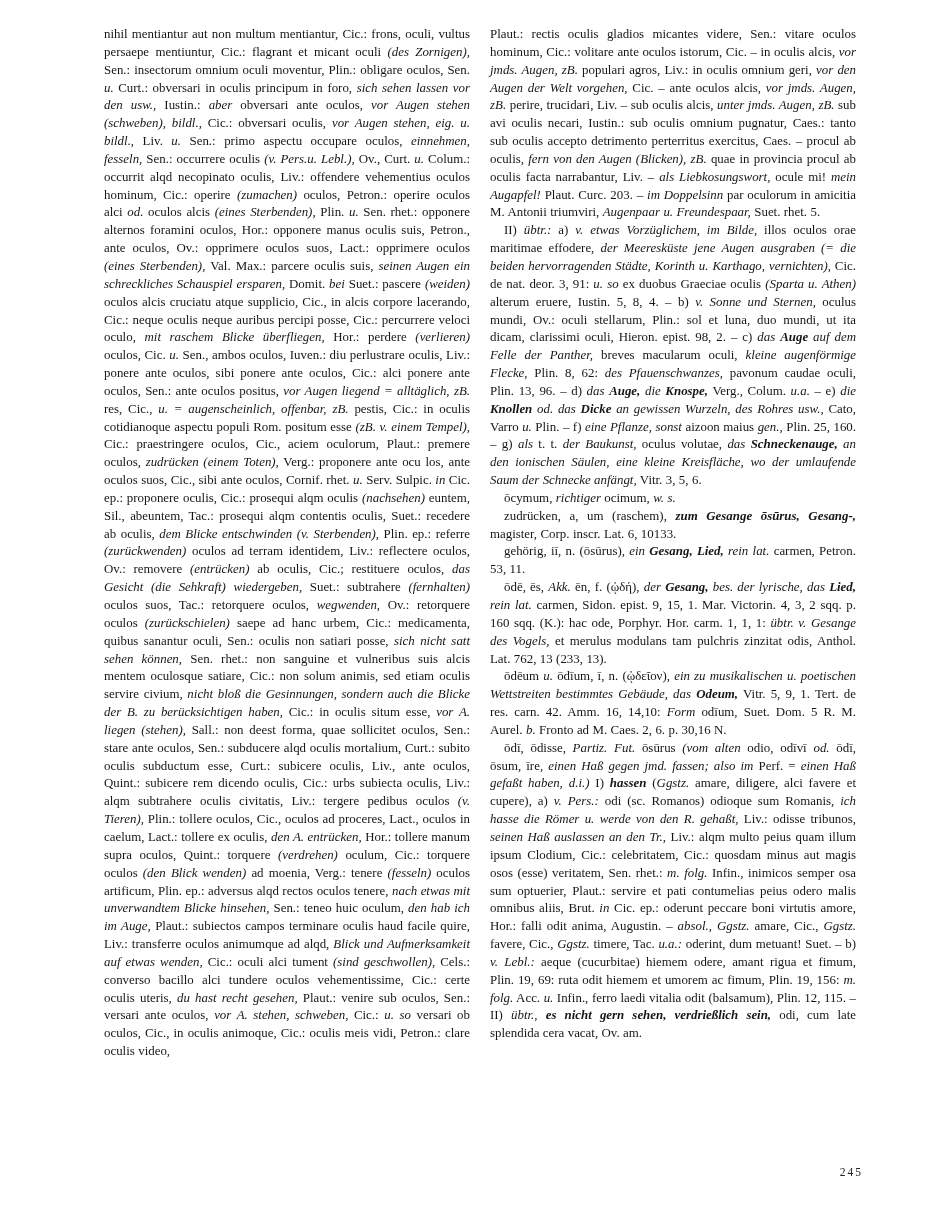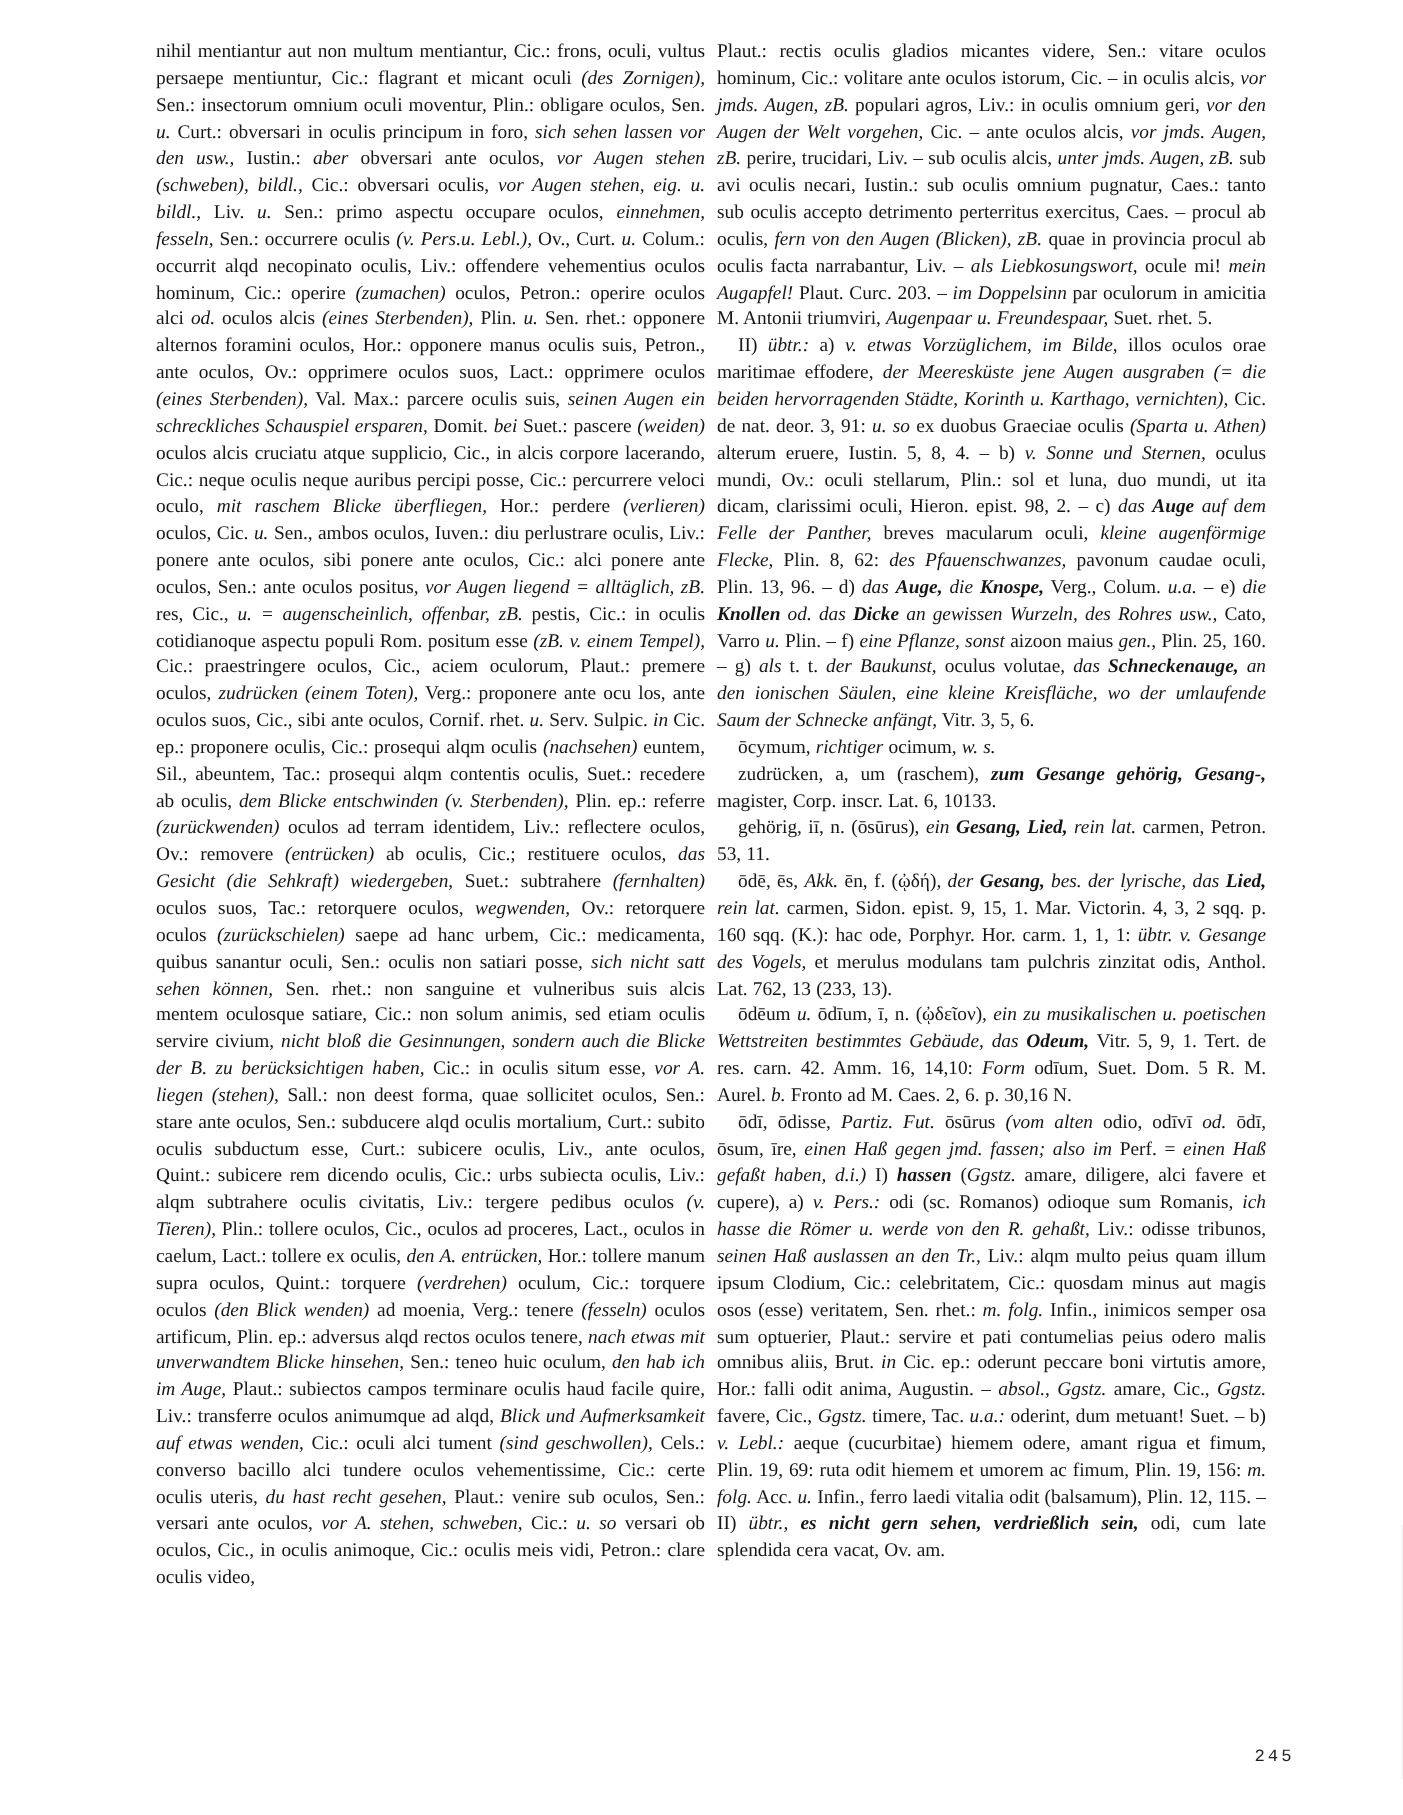--- a/index.html
+++ b/index.html
@@ -9,59 +9,59 @@
     background:#ffffff;
     margin:0 auto;
     overflow:hidden;
     color:#161616;
   }
   .columns{
     position:absolute;
     left:104px;top:26px;
     width:760px;
     display:flex;
-    gap:8px;
+    gap:20px;
   }
   .col{
     width:366px;
     font-family:"Liberation Serif","DejaVu Serif",serif;
     font-size:12.9px;
     line-height:17.85px;
     text-align:justify;
     text-justify:inter-word;
     word-spacing:0.2px;
   }
   .col p{margin:0;padding:0;}
   .col p.indent{text-indent:14px;}
   .r{font-style:normal;font-weight:normal;}
   .i{font-style:italic;}
   .b{font-weight:normal;}
   .bi{font-weight:bold;font-style:italic;font-family:Liberation Serif, serif;}
   .page-number{
     position:absolute;
     right:72px;bottom:32px;
-    font-family:Liberation Mono, monospace;
+    font-family:Liberation Serif, serif;
     font-size:11.5px;
     letter-spacing:2px;
     color:#222;
   }
 </style>
 </head>
 <body>
 
 <div class="page">
   <div class="columns">
     <div class="col" id="col-left">
         <p><span class="r">nihil mentiantur aut non multum mentiantur, Cic.: frons, oculi, vultus persaepe mentiuntur, Cic.: flagrant et micant oculi </span><span class="i">(des Zornigen),</span><span class="r"> Sen.: insectorum omnium oculi moventur, Plin.: obligare oculos, Sen. </span><span class="i">u.</span><span class="r"> Curt.: obversari in oculis principum in foro, </span><span class="i">sich sehen lassen vor den usw.,</span><span class="r"> Iustin.: </span><span class="i">aber</span><span class="r"> obversari ante oculos, </span><span class="i">vor Augen stehen (schweben), bildl.,</span><span class="r"> Cic.: obversari oculis, </span><span class="i">vor Augen stehen, eig. u. bildl.,</span><span class="r"> Liv. </span><span class="i">u.</span><span class="r"> Sen.: primo aspectu occupare oculos, </span><span class="i">einnehmen, fesseln,</span><span class="r"> Sen.: occurrere oculis </span><span class="i">(v. Pers.u. Lebl.),</span><span class="r"> Ov., Curt. </span><span class="i">u.</span><span class="r"> Colum.: occurrit alqd necopinato oculis, Liv.: offendere vehementius oculos hominum, Cic.: operire </span><span class="i">(zumachen)</span><span class="r"> oculos, Petron.: operire oculos alci </span><span class="i">od.</span><span class="r"> oculos alcis </span><span class="i">(eines Sterbenden),</span><span class="r"> Plin. </span><span class="i">u.</span><span class="r"> Sen. rhet.: opponere alternos foramini oculos, Hor.: opponere manus oculis suis, Petron., ante oculos, Ov.: opprimere oculos suos, Lact.: opprimere oculos </span><span class="i">(eines Sterbenden),</span><span class="r"> Val. Max.: parcere oculis suis, </span><span class="i">seinen Augen ein schreckliches Schauspiel ersparen,</span><span class="r"> Domit. </span><span class="i">bei</span><span class="r"> Suet.: pascere </span><span class="i">(weiden)</span><span class="r"> oculos alcis cruciatu atque supplicio, Cic., in alcis corpore lacerando, Cic.: neque oculis neque auribus percipi posse, Cic.: percurrere veloci oculo, </span><span class="i">mit raschem Blicke überfliegen,</span><span class="r"> Hor.: perdere </span><span class="i">(verlieren)</span><span class="r"> oculos, Cic. </span><span class="i">u.</span><span class="r"> Sen., ambos oculos, Iuven.: diu perlustrare oculis, Liv.: ponere ante oculos, sibi ponere ante oculos, Cic.: alci ponere ante oculos, Sen.: ante oculos positus, </span><span class="i">vor Augen liegend = alltäglich, zB.</span><span class="r"> res, Cic., </span><span class="i">u. = augenscheinlich, offenbar, zB.</span><span class="r"> pestis, Cic.: in oculis cotidianoque aspectu populi Rom. positum esse </span><span class="i">(zB. v. einem Tempel),</span><span class="r"> Cic.: praestringere oculos, Cic., aciem oculorum, Plaut.: premere oculos, </span><span class="i">zudrücken (einem Toten),</span><span class="r"> Verg.: proponere ante ocu los, ante oculos suos, Cic., sibi ante oculos, Cornif. rhet. </span><span class="i">u.</span><span class="r"> Serv. Sulpic. </span><span class="i">in</span><span class="r"> Cic. ep.: proponere oculis, Cic.: prosequi alqm oculis </span><span class="i">(nachsehen)</span><span class="r"> euntem, Sil., abeuntem, Tac.: prosequi alqm contentis oculis, Suet.: recedere ab oculis, </span><span class="i">dem Blicke entschwinden (v. Sterbenden),</span><span class="r"> Plin. ep.: referre </span><span class="i">(zurückwenden)</span><span class="r"> oculos ad terram identidem, Liv.: reflectere oculos, Ov.: removere </span><span class="i">(entrücken)</span><span class="r"> ab oculis, Cic.; restituere oculos, </span><span class="i">das Gesicht (die Sehkraft) wiedergeben,</span><span class="r"> Suet.: subtrahere </span><span class="i">(fernhalten)</span><span class="r"> oculos suos, Tac.: retorquere oculos, </span><span class="i">wegwenden,</span><span class="r"> Ov.: retorquere oculos </span><span class="i">(zurückschielen)</span><span class="r"> saepe ad hanc urbem, Cic.: medicamenta, quibus sanantur oculi, Sen.: oculis non satiari posse, </span><span class="i">sich nicht satt sehen können,</span><span class="r"> Sen. rhet.: non sanguine et vulneribus suis alcis mentem oculosque satiare, Cic.: non solum animis, sed etiam oculis servire civium, </span><span class="i">nicht bloß die Gesinnungen, sondern auch die Blicke der B. zu berücksichtigen haben,</span><span class="r"> Cic.: in oculis situm esse, </span><span class="i">vor A. liegen (stehen),</span><span class="r"> Sall.: non deest forma, quae sollicitet oculos, Sen.: stare ante oculos, Sen.: subducere alqd oculis mortalium, Curt.: subito oculis subductum esse, Curt.: subicere oculis, Liv., ante oculos, Quint.: subicere rem dicendo oculis, Cic.: urbs subiecta oculis, Liv.: alqm subtrahere oculis civitatis, Liv.: tergere pedibus oculos </span><span class="i">(v. Tieren),</span><span class="r"> Plin.: tollere oculos, Cic., oculos ad proceres, Lact., oculos in caelum, Lact.: tollere ex oculis, </span><span class="i">den A. entrücken,</span><span class="r"> Hor.: tollere manum supra oculos, Quint.: torquere </span><span class="i">(verdrehen)</span><span class="r"> oculum, Cic.: torquere oculos </span><span class="i">(den Blick wenden)</span><span class="r"> ad moenia, Verg.: tenere </span><span class="i">(fesseln)</span><span class="r"> oculos artificum, Plin. ep.: adversus alqd rectos oculos tenere, </span><span class="i">nach etwas mit unverwandtem Blicke hinsehen,</span><span class="r"> Sen.: teneo huic oculum, </span><span class="i">den hab ich im Auge,</span><span class="r"> Plaut.: subiectos campos terminare oculis haud facile quire, Liv.: transferre oculos animumque ad alqd, </span><span class="i">Blick und Aufmerksamkeit auf etwas wenden,</span><span class="r"> Cic.: oculi alci tument </span><span class="i">(sind geschwollen),</span><span class="r"> Cels.: converso bacillo alci tundere oculos vehementissime, Cic.: certe oculis uteris, </span><span class="i">du hast recht gesehen,</span><span class="r"> Plaut.: venire sub oculos, Sen.: versari ante oculos, </span><span class="i">vor A. stehen, schweben,</span><span class="r"> Cic.: </span><span class="i">u. so</span><span class="r"> versari ob oculos, Cic., in oculis animoque, Cic.: oculis meis vidi, Petron.: clare oculis video,</span></p>
       </div>
     <div class="col" id="col-right">
         <p><span class="r">Plaut.: rectis oculis gladios micantes videre, Sen.: vitare oculos hominum, Cic.: volitare ante oculos istorum, Cic. – in oculis alcis, </span><span class="i">vor jmds. Augen, zB.</span><span class="r"> populari agros, Liv.: in oculis omnium geri, </span><span class="i">vor den Augen der Welt vorgehen,</span><span class="r"> Cic. – ante oculos alcis, </span><span class="i">vor jmds. Augen, zB.</span><span class="r"> perire, trucidari, Liv. – sub oculis alcis, </span><span class="i">unter jmds. Augen, zB.</span><span class="r"> sub avi oculis necari, Iustin.: sub oculis omnium pugnatur, Caes.: tanto sub oculis accepto detrimento perterritus exercitus, Caes. – procul ab oculis, </span><span class="i">fern von den Augen (Blicken), zB.</span><span class="r"> quae in provincia procul ab oculis facta narrabantur, Liv. – </span><span class="i">als Liebkosungswort,</span><span class="r"> ocule mi! </span><span class="i">mein Augapfel!</span><span class="r"> Plaut. Curc. 203. – </span><span class="i">im Doppelsinn</span><span class="r"> par oculorum in amicitia M. Antonii triumviri, </span><span class="i">Augenpaar u. Freundespaar,</span><span class="r"> Suet. rhet. 5.</span></p>
         <p class="indent"><span class="r">II) </span><span class="i">übtr.:</span><span class="r"> a) </span><span class="i">v. etwas Vorzüglichem, im Bilde,</span><span class="r"> illos oculos orae maritimae effodere, </span><span class="i">der Meeresküste jene Augen ausgraben (= die beiden hervorragenden Städte, Korinth u. Karthago, vernichten),</span><span class="r"> Cic. de nat. deor. 3, 91: </span><span class="i">u. so</span><span class="r"> ex duobus Graeciae oculis </span><span class="i">(Sparta u. Athen)</span><span class="r"> alterum eruere, Iustin. 5, 8, 4. – b) </span><span class="i">v. Sonne und Sternen,</span><span class="r"> oculus mundi, Ov.: oculi stellarum, Plin.: sol et luna, duo mundi, ut ita dicam, clarissimi oculi, Hieron. epist. 98, 2. – c) </span><span class="i">das </span><span class="bi">Auge</span><span class="i"> auf dem Felle der Panther,</span><span class="r"> breves macularum oculi, </span><span class="i">kleine augenförmige Flecke,</span><span class="r"> Plin. 8, 62: </span><span class="i">des Pfauenschwanzes,</span><span class="r"> pavonum caudae oculi, Plin. 13, 96. – d) </span><span class="i">das </span><span class="bi">Auge,</span><span class="i"> die </span><span class="bi">Knospe,</span><span class="r"> Verg., Colum. </span><span class="i">u.a.</span><span class="r"> – e) </span><span class="i">die </span><span class="bi">Knollen</span><span class="i"> od. das </span><span class="bi">Dicke</span><span class="i"> an gewissen Wurzeln, des Rohres usw.,</span><span class="r"> Cato, Varro </span><span class="i">u.</span><span class="r"> Plin. – f) </span><span class="i">eine Pflanze, sonst </span><span class="r">aizoon maius </span><span class="i">gen.,</span><span class="r"> Plin. 25, 160. – g) </span><span class="i">als</span><span class="r"> t. t. </span><span class="i">der Baukunst,</span><span class="r"> oculus volutae, </span><span class="i">das </span><span class="bi">Schneckenauge,</span><span class="i"> an den ionischen Säulen, eine kleine Kreisfläche, wo der umlaufende Saum der Schnecke anfängt,</span><span class="r"> Vitr. 3, 5, 6.</span></p>
         <p class="indent"><span class="b">ōcymum</span><span class="r">, </span><span class="i">richtiger</span><span class="r"> ocimum, </span><span class="i">w. s.</span></p>
-        <p class="indent"><span class="b">zudrücken</span><span class="r">, a, um (raschem), </span><span class="bi">zum Gesange gehörig, Gesang-,</span><span class="r"> magister, Corp. inscr. Lat. 6, 10133.</span></p>
+        <p class="indent"><span class="b">zudrücken</span><span class="r">, a, um (raschem), </span><span class="bi">zum Gesange ōsūrus, Gesang-,</span><span class="r"> magister, Corp. inscr. Lat. 6, 10133.</span></p>
         <p class="indent"><span class="b">gehörig</span><span class="r">, iī, n. (ōsūrus), </span><span class="i">ein </span><span class="bi">Gesang, Lied,</span><span class="i"> rein lat.</span><span class="r"> carmen, Petron. 53, 11.</span></p>
         <p class="indent"><span class="b">ōdē</span><span class="r">, ēs, </span><span class="i">Akk.</span><span class="r"> ēn, f. (ᾠδή), </span><span class="i">der </span><span class="bi">Gesang,</span><span class="i"> bes. der lyrische, das </span><span class="bi">Lied,</span><span class="i"> rein lat.</span><span class="r"> carmen, Sidon. epist. 9, 15, 1. Mar. Victorin. 4, 3, 2 sqq. p. 160 sqq. (K.): hac ode, Porphyr. Hor. carm. 1, 1, 1: </span><span class="i">übtr. v. Gesange des Vogels,</span><span class="r"> et merulus modulans tam pulchris zinzitat odis, Anthol. Lat. 762, 13 (233, 13).</span></p>
         <p class="indent"><span class="b">ōdēum</span><span class="i"> u. </span><span class="b">ōdīum</span><span class="r">, ī, n. (ᾠδεῖον), </span><span class="i">ein zu musikalischen u. poetischen Wettstreiten bestimmtes Gebäude, das </span><span class="bi">Odeum,</span><span class="r"> Vitr. 5, 9, 1. Tert. de res. carn. 42. Amm. 16, 14,10: </span><span class="i">Form</span><span class="r"> odīum, Suet. Dom. 5 R. M. Aurel. </span><span class="i">b.</span><span class="r"> Fronto ad M. Caes. 2, 6. p. 30,16 N.</span></p>
         <p class="indent"><span class="b">ōdī</span><span class="r">, ōdisse, </span><span class="i">Partiz. Fut.</span><span class="r"> ōsūrus </span><span class="i">(vom alten</span><span class="r"> odio, odīvī </span><span class="i">od.</span><span class="r"> ōdī, ōsum, īre, </span><span class="i">einen Haß gegen jmd. fassen; also im </span><span class="r">Perf. = </span><span class="i">einen Haß gefaßt haben, d.i.)</span><span class="r"> I) </span><span class="bi">hassen</span><span class="r"> (</span><span class="i">Ggstz.</span><span class="r"> amare, diligere, alci favere et cupere), a) </span><span class="i">v. Pers.:</span><span class="r"> odi (sc. Romanos) odioque sum Romanis, </span><span class="i">ich hasse die Römer u. werde von den R. gehaßt,</span><span class="r"> Liv.: odisse tribunos, </span><span class="i">seinen Haß auslassen an den Tr.,</span><span class="r"> Liv.: alqm multo peius quam illum ipsum Clodium, Cic.: celebritatem, Cic.: quosdam minus aut magis osos (esse) veritatem, Sen. rhet.: </span><span class="i">m. folg.</span><span class="r"> Infin., inimicos semper osa sum optuerier, Plaut.: servire et pati contumelias peius odero malis omnibus aliis, Brut. </span><span class="i">in</span><span class="r"> Cic. ep.: oderunt peccare boni virtutis amore, Hor.: falli odit anima, Augustin. – </span><span class="i">absol., Ggstz.</span><span class="r"> amare, Cic., </span><span class="i">Ggstz.</span><span class="r"> favere, Cic., </span><span class="i">Ggstz.</span><span class="r"> timere, Tac. </span><span class="i">u.a.:</span><span class="r"> oderint, dum metuant! Suet. – b) </span><span class="i">v. Lebl.:</span><span class="r"> aeque (cucurbitae) hiemem odere, amant rigua et fimum, Plin. 19, 69: ruta odit hiemem et umorem ac fimum, Plin. 19, 156: </span><span class="i">m. folg.</span><span class="r"> Acc. </span><span class="i">u.</span><span class="r"> Infin., ferro laedi vitalia odit (balsamum), Plin. 12, 115. – II) </span><span class="i">übtr.,</span><span class="bi"> es nicht gern sehen, verdrießlich sein,</span><span class="r"> odi, cum late splendida cera vacat, Ov. am.</span></p>
       </div>
   </div>
   <div class="page-number">245</div>
 </div>
 
 </body></html>

